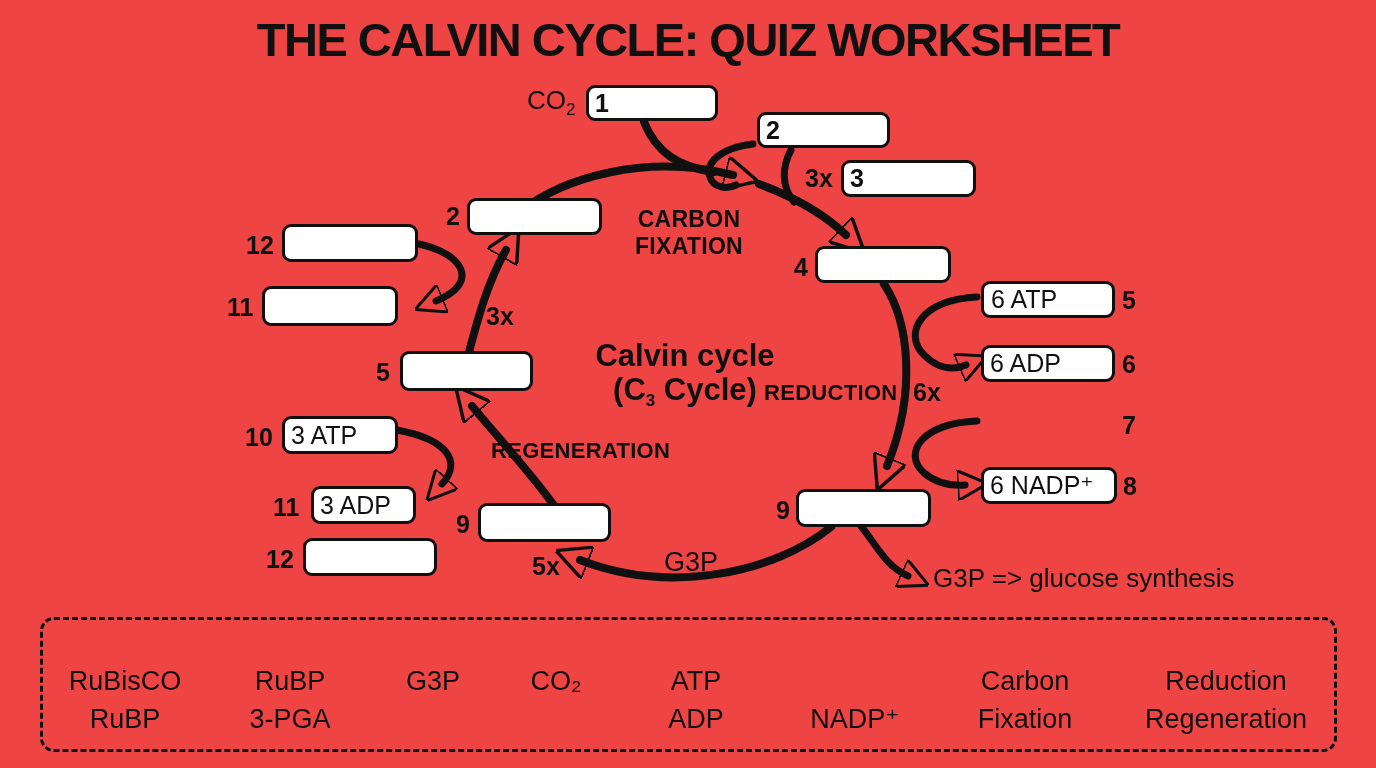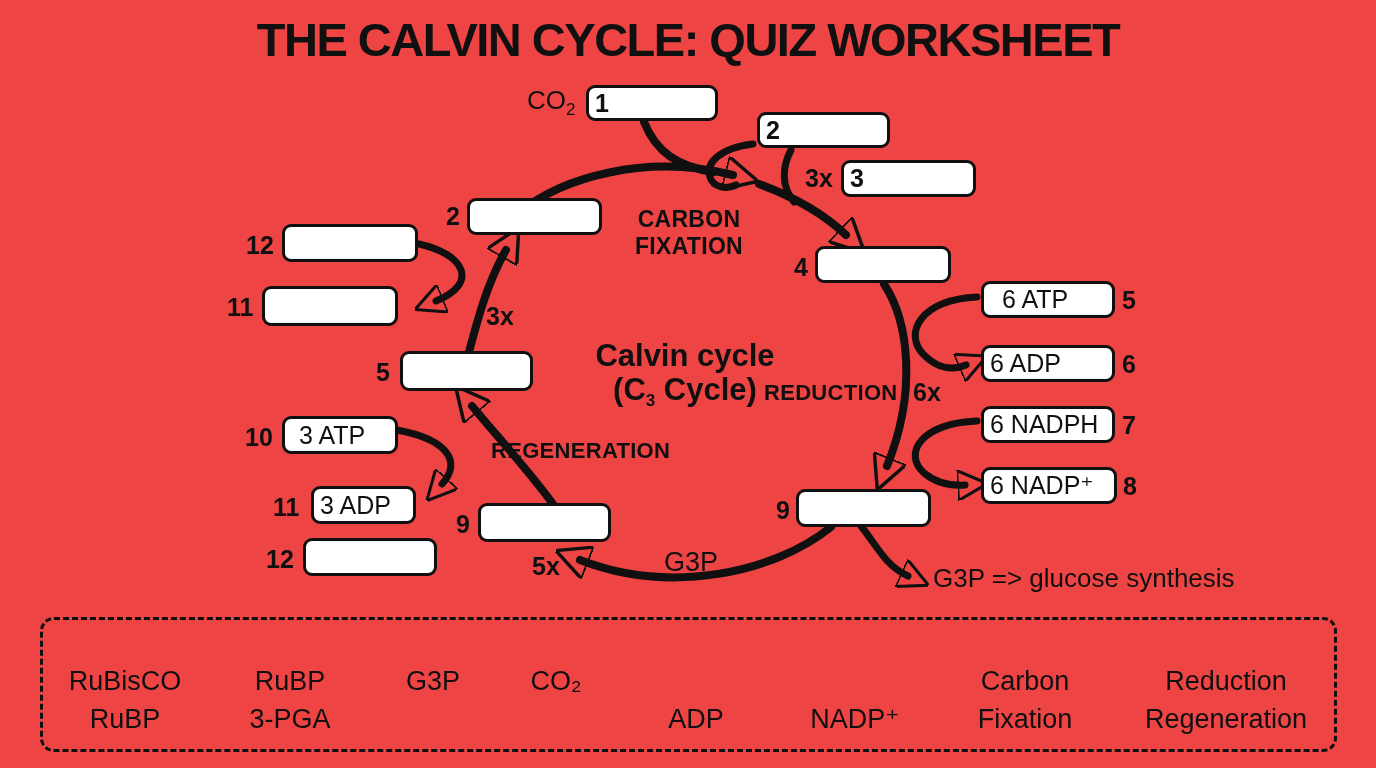--- a/index.html
+++ b/index.html
@@ -91,47 +91,44 @@
   <div class="box" style="left:400px;top:351px;width:133px;height:40px;">
     <span class="c"></span>
   </div>
 
   <div class="nout" style="left:794px;top:255px;">4</div>
   <div class="box" style="left:815px;top:246px;width:136px;height:37px;">
     <span class="c"></span>
   </div>
 
   <div class="box" style="left:981px;top:281px;width:134px;height:37px;">
-    <span class="c" style="margin-left:12px;">6 ATP</span>
+    <span class="c" style="margin-left:1px;">6 ATP</span>
   </div>
   <div class="nout" style="left:1122px;top:288px;">5</div>
 
   <div class="box" style="left:981px;top:345px;width:134px;height:37px;">
     <span class="c" style="margin-left:0;">6 ADP</span>
   </div>
   <div class="nout" style="left:1122px;top:352px;">6</div>
 
-  <div class="box" style="left:981px;top:406px;width:134px;height:37px;">
-    <span class="c" style="margin-left:0;">6 NADPH</span>
-  </div>
   <div class="nout" style="left:1122px;top:413px;">7</div>
 
   <div class="box" style="left:981px;top:467px;width:136px;height:37px;">
     <span class="c" style="margin-left:0;">6 NADP⁺</span>
   </div>
   <div class="nout" style="left:1123px;top:474px;">8</div>
 
   <div class="nout" style="left:776px;top:498px;">9</div>
   <div class="box" style="left:796px;top:489px;width:135px;height:38px;">
     <span class="c"></span>
   </div>
 
   <div class="nout" style="left:245px;top:425px;">10</div>
   <div class="box" style="left:282px;top:416px;width:116px;height:38px;">
-    <span class="c" style="margin-left:8px;">3 ATP</span>
+    <span class="c" style="margin-left:0;">3 ATP</span>
   </div>
 
   <div class="nout" style="left:273px;top:495px;">11</div>
   <div class="box" style="left:311px;top:486px;width:105px;height:38px;">
     <span class="c" style="margin-left:0;">3 ADP</span>
   </div>
 
   <div class="nout" style="left:266px;top:547px;">12</div>
   <div class="box" style="left:303px;top:538px;width:134px;height:38px;">
     <span class="c"></span>
@@ -158,20 +155,21 @@
   <div class="lbl mult" style="left:486px;top:304px;">3x</div>
   <div class="lbl mult" style="left:532px;top:554px;font-size:25px;">5x</div>
   <div class="lbl" style="left:664px;top:549px;font-size:27px;">G3P</div>
   <div class="lbl" style="left:933px;top:565px;font-size:26px;">G3P =&gt; glucose synthesis</div>
 
   <div id="wordbank">
     <div class="wb-cell" style="left:-28px;top:47px;">RuBisCO</div>
     <div class="wb-cell" style="left:137px;top:47px;">RuBP</div>
     <div class="wb-cell" style="left:280px;top:47px;">G3P</div>
     <div class="wb-cell" style="left:403px;top:47px;text-align:center;">CO₂</div>
+    <div class="wb-cell" style="left:543px;top:47px;">ATP</div>
     <div class="wb-cell" style="left:872px;top:47px;">Carbon</div>
     <div class="wb-cell" style="left:1073px;top:47px;">Reduction</div>
     <div class="wb-cell" style="left:-28px;top:85px;">RuBP</div>
     <div class="wb-cell" style="left:137px;top:85px;">3-PGA</div>
     <div class="wb-cell" style="left:280px;top:85px;"></div>
     <div class="wb-cell" style="left:403px;top:85px;"></div>
     <div class="wb-cell" style="left:543px;top:85px;">ADP</div>
     <div class="wb-cell" style="left:702px;top:85px;">NADP⁺</div>
     <div class="wb-cell" style="left:872px;top:85px;">Fixation</div>
     <div class="wb-cell" style="left:1073px;top:85px;">Regeneration</div>

